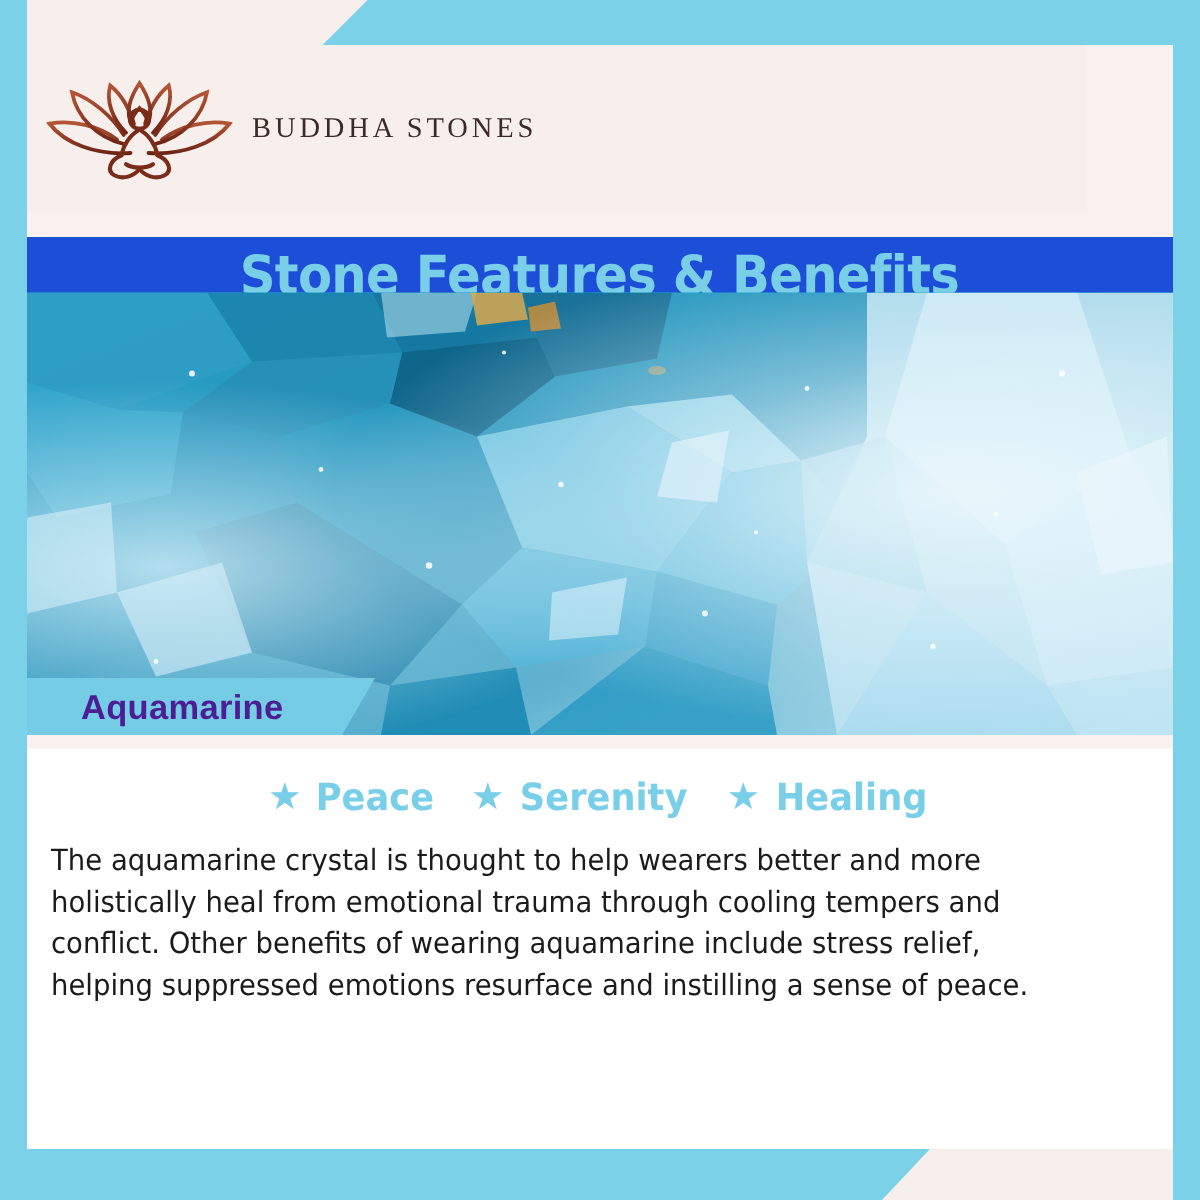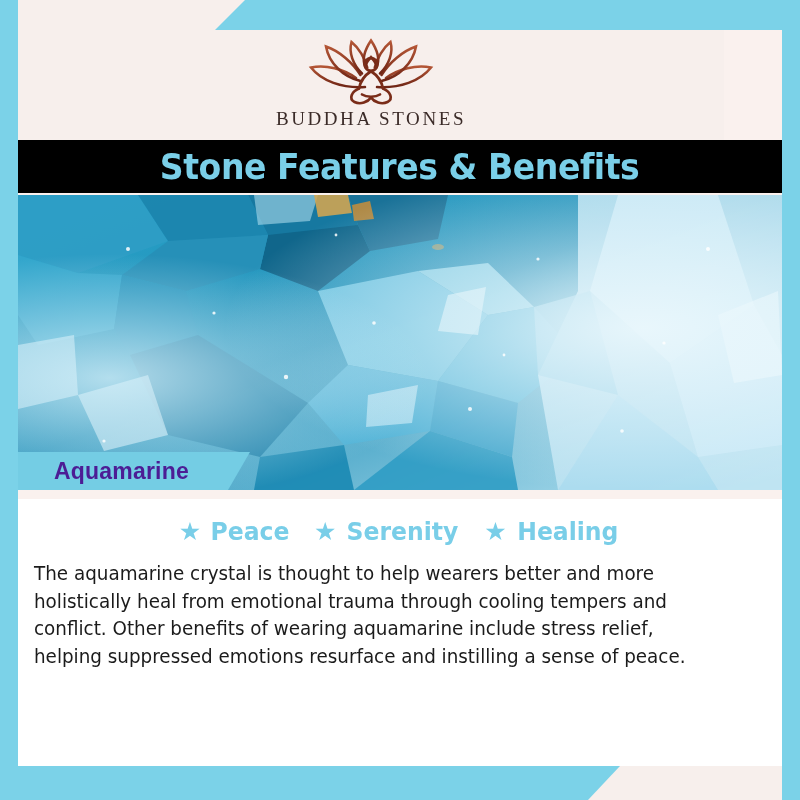--- a/index.html
+++ b/index.html
@@ -55,21 +55,21 @@
     background: #faf1ee;
   }
 
   
   .header {
     position: absolute;
     left: 18px; top: 30px;
     width: 706px; height: 110px;
     background: #f7efec;
     display: flex;
-    flex-direction: column;
+    flex-direction: row;
     align-items: center;
     justify-content: flex-start;
     padding-top: 4px;
     box-sizing: border-box;
   }
   .logo-mark {
     width: 150px;
     height: 76px;
     display: block;
   }
@@ -77,23 +77,23 @@
     font-family: "Liberation Serif", serif;
     font-size: 19px;
     letter-spacing: 2.6px;
     color: #3b2b28;
     margin-top: -2px;
   }
 
   
   .title-banner {
     position: absolute;
-    left: 18px; top: 140px;
+    left: 18px; top: 158px;
     width: 764px; height: 53px;
-    background: #000000;
+    background: #1d4ed8;
     display: flex;
     align-items: center;
     justify-content: center;
   }
   .title-text {
     font-family: "DejaVu Sans", sans-serif;
     font-weight: bold;
     font-size: 36px;
     line-height: 1;
     color: #7acfe8;

